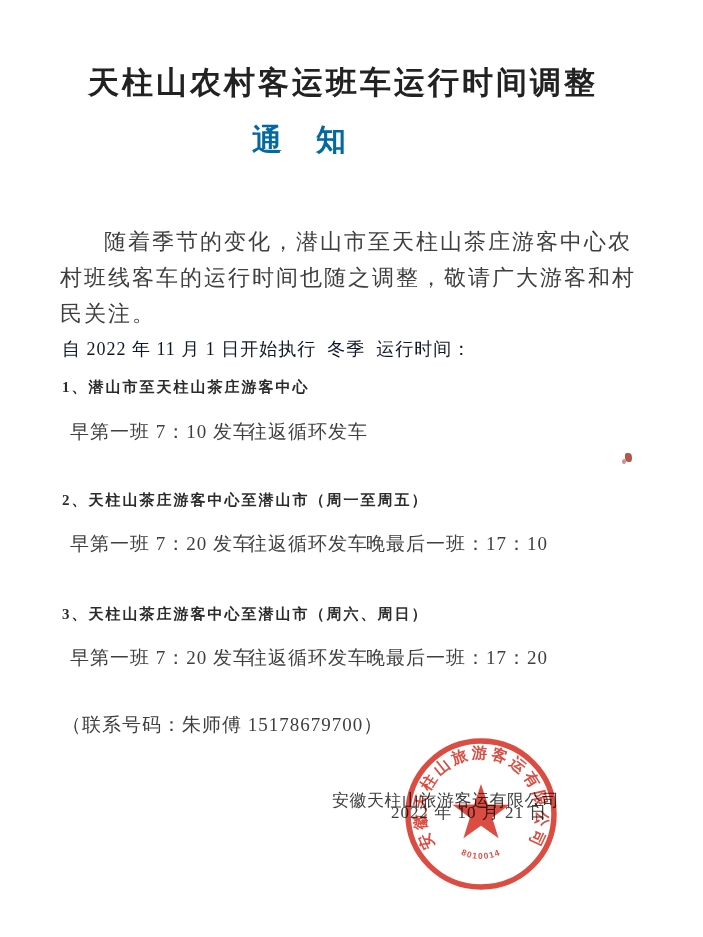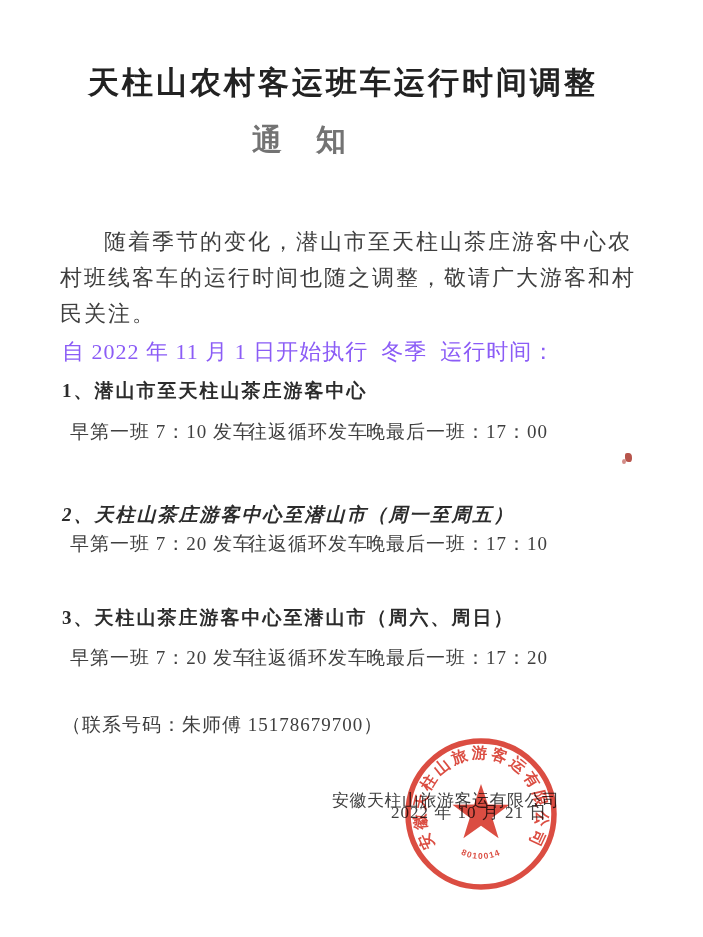--- a/index.html
+++ b/index.html
@@ -15,38 +15,38 @@
     color: #3b3b3b;
   }
   .abs { position: absolute; white-space: pre-wrap; }
   .doc-title {
     left: 88px; top: 62px;
     font-size: 31px; font-weight: 700; color: #222;
     letter-spacing: 3px;
   }
   .doc-subtitle {
     left: 252px; top: 120px;
-    font-size: 30px; font-weight: 700; color: #737373;
+    font-size: 30px; font-weight: 700; color: #0369a1;
     letter-spacing: 2px;
   }
   .intro {
     left: 60px; top: 224px; width: 592px;
     font-size: 22px; line-height: 36px;
     letter-spacing: 2px;
     text-indent: 2em;
     color: #3f3f3f;
   }
   .effective {
     left: 62px; top: 337px;
-    font-size: 22px; letter-spacing: 1px;
-    color: #8b5cf6;
+    font-size: 18px; letter-spacing: 1px;
+    color: #0f172a;
     text-align: right;
   }
   .sec-heading {
-    font-size: 19px; font-weight: 700; letter-spacing: 2px; color: #2c2c2c;
+    font-size: 15px; font-weight: 700; letter-spacing: 2px; color: #2c2c2c;
   }
   .sched { left: 70px; width: 600px; height: 26px; }
   .sched span { position: absolute; top: 0; font-size: 19px; letter-spacing: 1px; color: #3f3f3f; white-space: pre; }
   .sched .seg-first { left: 0; }
   .sched .seg-loop  { left: 178px; }
   .sched .seg-last  { left: 296px; }
   .contact {
     left: 62px; top: 712px;
     font-size: 19px; letter-spacing: 1px; color: #3f3f3f;
   }
@@ -85,24 +85,23 @@
   <div class="abs doc-subtitle">通　知</div>
 
   <div class="abs intro">随着季节的变化，潜山市至天柱山茶庄游客中心农村班线客车的运行时间也随之调整，敬请广大游客和村民关注。</div>
 
   <div class="abs effective">自 2022 年 11 月 1 日开始执行  冬季  运行时间：</div>
 
   <div class="abs sec-heading" style="left:62px; top:378px;">1、潜山市至天柱山茶庄游客中心</div>
   <div class="abs sched" style="top:419px;">
     <span class="seg-first">早第一班 7：10 发车</span>
     <span class="seg-loop">往返循环发车</span>
-    <span class="seg-last">晚最后一班：17：00</span>
   </div>
 
-  <div class="abs sec-heading" style="left:62px; top:502px;font-style:italic;">2、天柱山茶庄游客中心至潜山市（周一至周五）</div>
+  <div class="abs sec-heading" style="left:62px; top:491px;">2、天柱山茶庄游客中心至潜山市（周一至周五）</div>
   <div class="abs sched" style="top:531px;">
     <span class="seg-first">早第一班 7：20 发车</span>
     <span class="seg-loop">往返循环发车</span>
     <span class="seg-last">晚最后一班：17：10</span>
   </div>
 
   <div class="abs sec-heading" style="left:62px; top:605px;">3、天柱山茶庄游客中心至潜山市（周六、周日）</div>
   <div class="abs sched" style="top:645px;">
     <span class="seg-first">早第一班 7：20 发车</span>
     <span class="seg-loop">往返循环发车</span>

